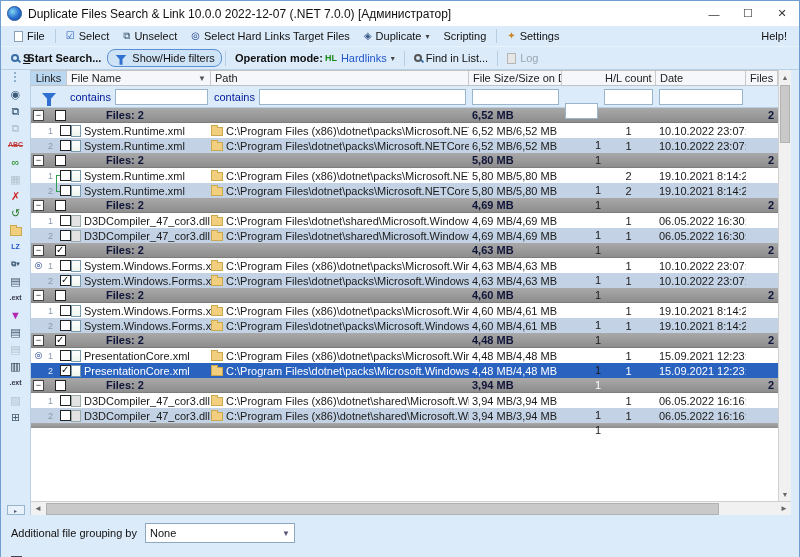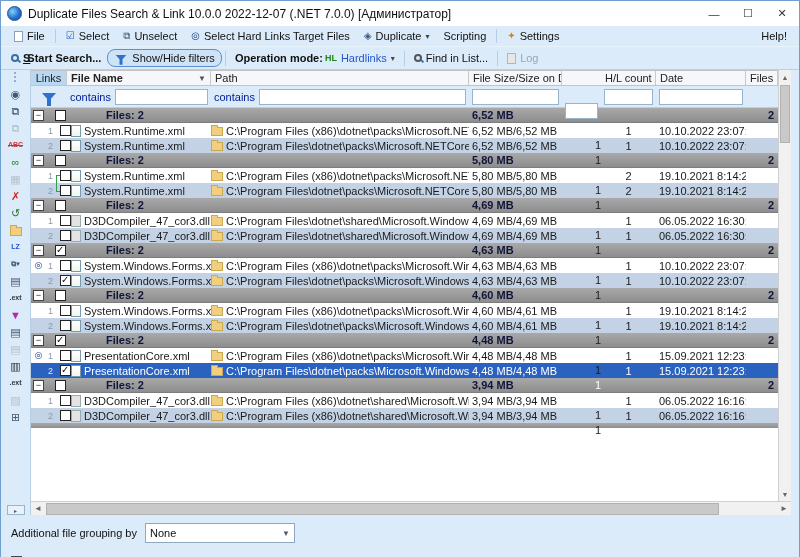--- a/index.html
+++ b/index.html
@@ -219,21 +219,21 @@
         <span class="sico" style="color: rgb(68, 90, 110);">⊞</span>
         <span class="side-bottom">▸</span>
       </div>
 
     <div class="table-wrap">
       <div class="thead cols" id="thead">
           <div class="th c-links hl">
             <span>Links</span>
           </div>
           <div class="th c-name">
-            <span style="font-weight: bold;">File Name</span>
+            <span style="font-weight: normal;">File Name</span>
             <span class="sortarrow">▼</span>
           </div>
           <div class="th c-path">
             <span>Path</span>
           </div>
           <div class="th c-size">
             <span>File Size/Size on Disk</span>
           </div>
           <div class="th c-fragm">
             <span>Fragm.</span>

